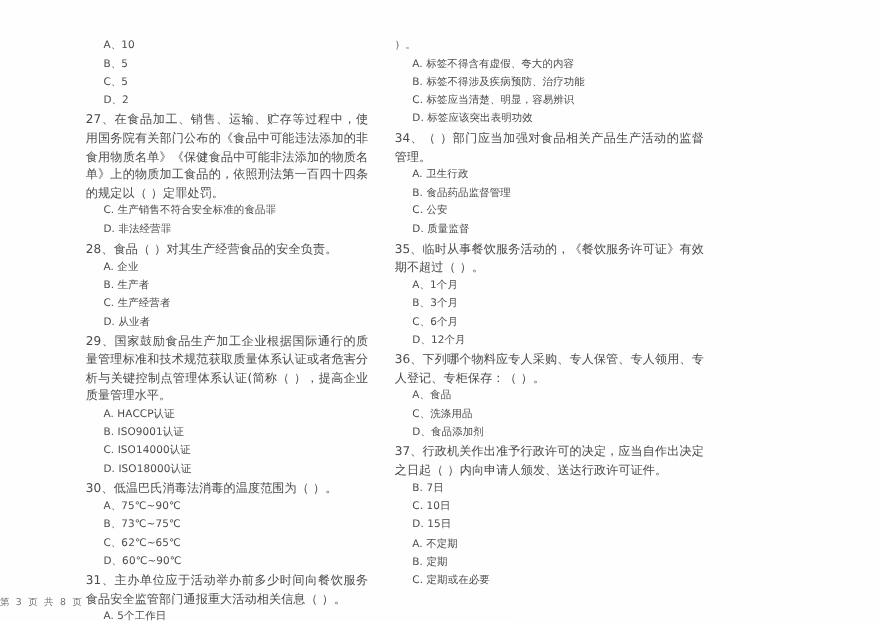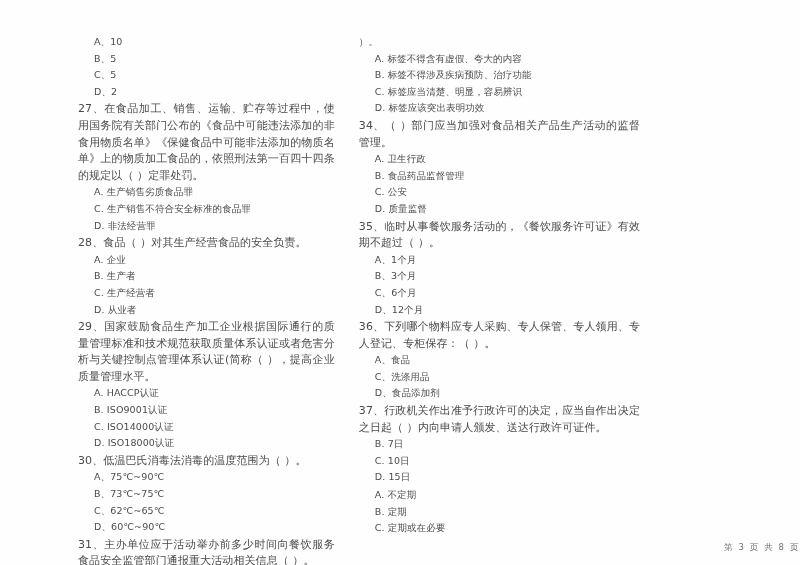--- a/index.html
+++ b/index.html
@@ -66,21 +66,21 @@
     line-height: 16.6px;
     margin: 0;
     color: #4a4a4a;
     letter-spacing: 0.1px;
   }
   .footer {
     position: absolute;
     left: 0;
     right: 0;
     bottom: 11px;
-    text-align: right;
+    text-align: left;
     font-size: 8.5px;
     color: #8d8d8d;
     letter-spacing: 1.6px;
   }
   .footer .pg { color: #6f6f6f; }
 </style>
 </head>
 <body>
 
 <div class="page">
@@ -91,21 +91,20 @@
 
       <div class="q">
         <p class="q-opt">A、10</p>
         <p class="q-opt">B、5</p>
         <p class="q-opt">C、5</p>
         <p class="q-opt">D、2</p>
       </div>
 
       <div class="q">
         <p class="q-stem">27、在食品加工、销售、运输、贮存等过程中，使用国务院有关部门公布的《食品中可能违法添加的非食用物质名单》《保健食品中可能非法添加的物质名单》上的物质加工食品的，依照刑法第一百四十四条的规定以（    ）定罪处罚。</p>
-        <p class="q-opt">A. 生产销售劣质食品罪</p>
         <p class="q-opt">C. 生产销售不符合安全标准的食品罪</p>
         <p class="q-opt">D. 非法经营罪</p>
       </div>
 
       <div class="q">
         <p class="q-stem">28、食品（     ）对其生产经营食品的安全负责。</p>
         <p class="q-opt">A. 企业</p>
         <p class="q-opt">B. 生产者</p>
         <p class="q-opt">C. 生产经营者</p>
         <p class="q-opt">D. 从业者</p>

